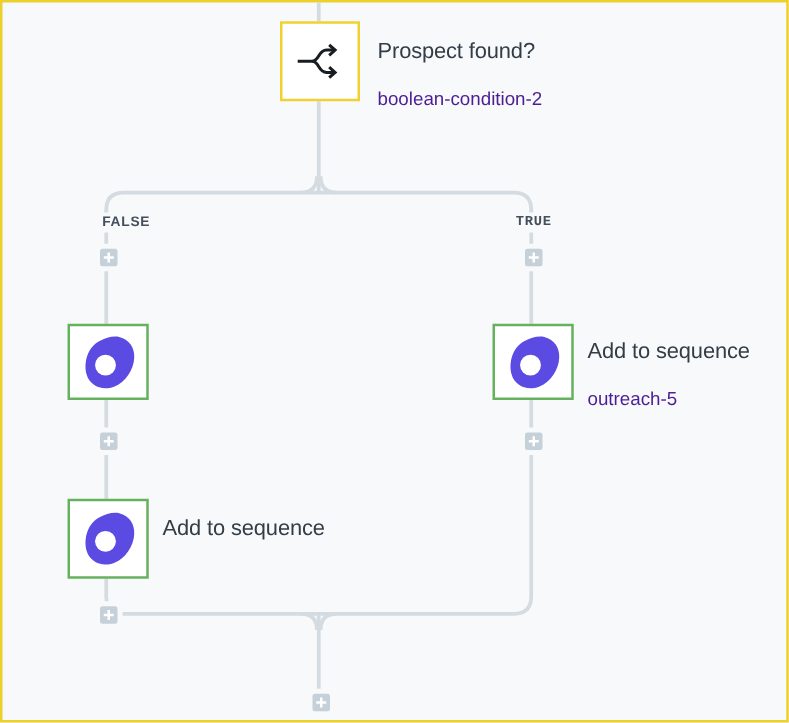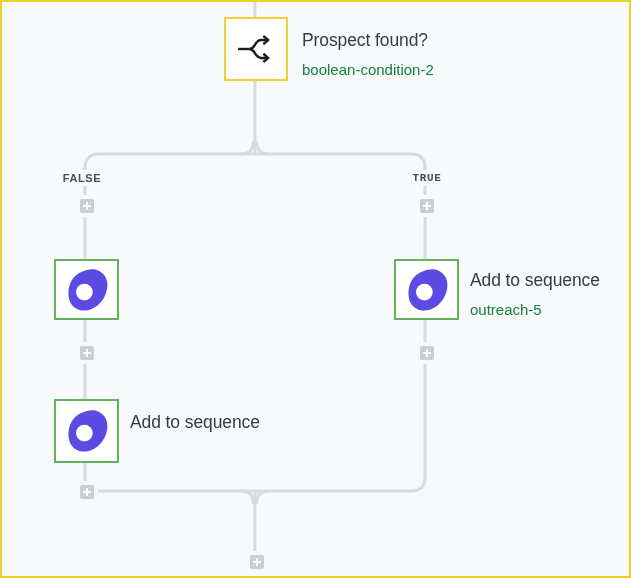--- a/index.html
+++ b/index.html
@@ -24,29 +24,29 @@
   .node.green{border:2px solid #65b15e;}
   .node.false1{left:52px;top:257px;width:65px;height:61px;}
   .node.true1{left:392px;top:257px;width:65px;height:61px;}
   .node.false2{left:52px;top:397px;width:65px;height:64px;}
   .node-text{position:absolute;z-index:3;display:flex;flex-direction:column;}
   .node-text.condition-text{left:300px;top:28px;}
   .node-text.false1-text{left:128px;top:268px;}
   .node-text.true1-text{left:468px;top:268px;}
   .node-text.false2-text{left:128px;top:410px;}
   .node-title{font-size:17.5px;line-height:21px;color:#323d48;letter-spacing:-0.1px;}
-  .node-sub{font-size:15px;line-height:18px;color:#15803d;margin-top:10px;}
+  .node-sub{font-size:15px;line-height:18px;color:#4c1d95;margin-top:20px;}
   .branch-label{
     position:absolute;z-index:2;
     background:#f7f9fa;
     width:52px;padding:2px 0;
     text-align:center;
     font-size:11px;font-weight:600;letter-spacing:0.6px;color:#454f5b;
   }
-  .branch-label.false{left:54px;top:168px;}
+  .branch-label.false{left:73px;top:168px;}
   .branch-label.true{left:399px;top:168px;font-family:Liberation Mono, monospace;}
   .plus-wrap{
     position:absolute;z-index:2;
     width:22px;height:22px;
     background:#f7f9fa;
     display:flex;align-items:center;justify-content:center;
     cursor:pointer;
   }
   .plus{
     width:14px;height:14px;

